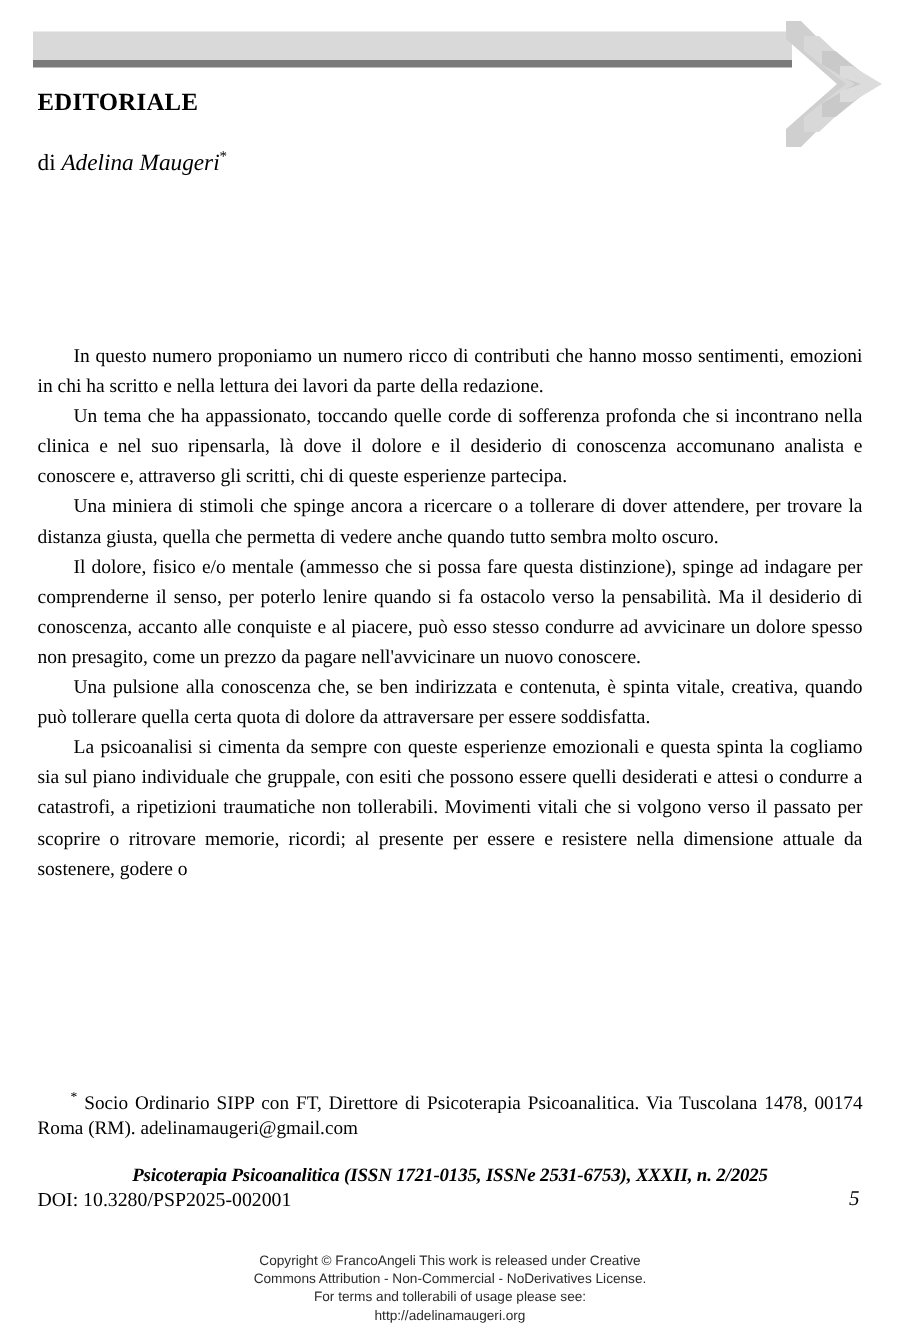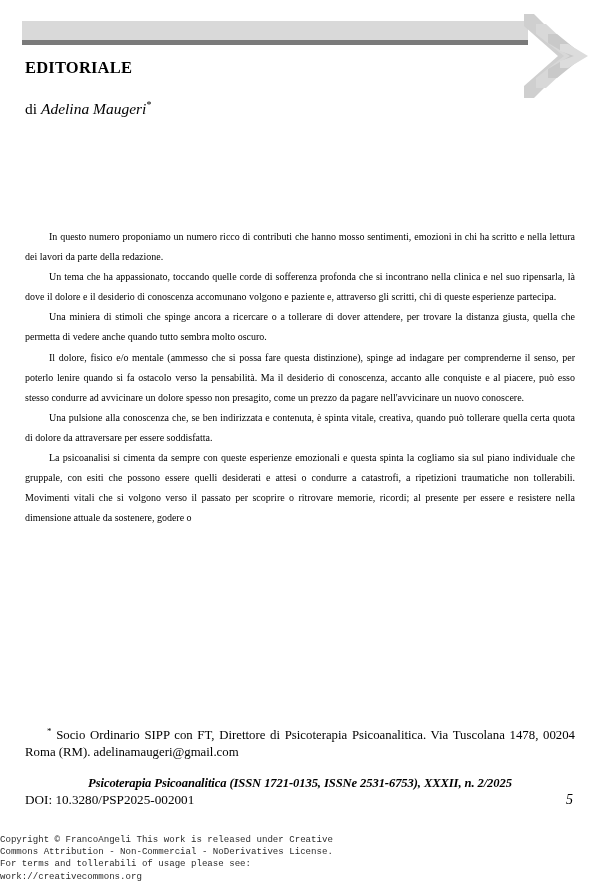--- a/index.html
+++ b/index.html
@@ -83,21 +83,21 @@
     vertical-align: super;
     font-style: normal;
   }
 
   
   .body-text {
     position: absolute;
     left: 25px;
     top: 227px;
     width: 550px;
-    font-size: 10px;
+    font-size: 13px;
     line-height: 20.1px;
     text-align: justify;
     text-justify: inter-word;
     hyphens: manual;
   }
   .body-text p {
     margin: 0;
     text-indent: 24px;
   }
 
@@ -150,21 +150,22 @@
     font-size: 14px;
     padding-right: 2px;
   }
 
   
   .copyright {
     position: absolute;
     left: 0;
     top: 834px;
     width: 600px;
-    font-family: Liberation Mono, monospace;
+    text-align: center;
+    font-family: Liberation Sans, sans-serif;
     font-size: 9.1px;
     line-height: 12.2px;
     color: #2b2b2b;
   }
   .copyright div {
     white-space: nowrap;
   }
 </style>
 </head>
 <body>
@@ -189,39 +190,39 @@
     </svg>
   </div>
 
   <div class="title-block">
     <h1 class="doc-title">EDITORIALE</h1>
     <p class="byline"><span>di </span><span class="author">Adelina Maugeri</span><span class="fn-mark">*</span></p>
   </div>
 
   <div class="body-text">
     <p>In questo numero proponiamo un numero ricco di contributi che hanno mosso sentimenti, emozioni in chi ha scritto e nella lettura dei lavori da parte della redazione.</p>
-    <p>Un tema che ha appassionato, toccando quelle corde di sofferenza profonda che si incontrano nella clinica e nel suo ripensarla, là dove il dolore e il desiderio di conoscenza accomunano volgono e paziente e, attraverso gli scritti, chi di queste esperienze partecipa.</p>
+    <p>Un tema che ha appassionato, toccando quelle corde di sofferenza profonda che si incontrano nella clinica e nel suo ripensarla, là dove il dolore e il desiderio di conoscenza accomunano analista e conoscere e, attraverso gli scritti, chi di queste esperienze partecipa.</p>
     <p>Una miniera di stimoli che spinge ancora a ricercare o a tollerare di dover attendere, per trovare la distanza giusta, quella che permetta di vedere anche quando tutto sembra molto oscuro.</p>
     <p>Il dolore, fisico e/o mentale (ammesso che si possa fare questa distinzione), spinge ad indagare per comprenderne il senso, per poterlo lenire quando si fa ostacolo verso la pensabilità. Ma il desiderio di conoscenza, accanto alle conquiste e al piacere, può esso stesso condurre ad avvicinare un dolore spesso non presagito, come un prezzo da pagare nell'avvicinare un nuovo conoscere.</p>
     <p>Una pulsione alla conoscenza che, se ben indirizzata e contenuta, è spinta vitale, creativa, quando può tollerare quella certa quota di dolore da attraversare per essere soddisfatta.</p>
     <p>La psicoanalisi si cimenta da sempre con queste esperienze emozionali e questa spinta la cogliamo sia sul piano individuale che gruppale, con esiti che possono essere quelli desiderati e attesi o condurre a catastrofi, a ripetizioni traumatiche non tollerabili. Movimenti vitali che si volgono verso il passato per scoprire o ritrovare memorie, ricordi; al presente per essere e resistere nella dimensione attuale da sostenere, godere o</p>
   </div>
 
   <div class="footnote">
-    <p><span class="fn-mark">*</span><span> Socio Ordinario SIPP con FT, Direttore di Psicoterapia Psicoanalitica. Via Tuscolana 1478, 00204 Roma (RM). adelinamaugeri@gmail.com</span></p>
+    <p><span class="fn-mark">*</span><span> Socio Ordinario SIPP con FT, Direttore di Psicoterapia Psicoanalitica. Via Tuscolana 1478, 00174 Roma (RM). adelinamaugeri@gmail.com</span></p>
   </div>
 
   <div class="journal-meta">
     <div class="journal-line">Psicoterapia Psicoanalitica (ISSN 1721-0135, ISSNe 2531-6753), XXXII, n. 2/2025</div>
     <div class="doi-row">
       <span class="doi-text">DOI: 10.3280/PSP2025-002001</span>
       <span class="page-number">5</span>
     </div>
   </div>
 
   <div class="copyright">
     <div>Copyright © FrancoAngeli This work is released under Creative</div>
     <div>Commons Attribution - Non-Commercial - NoDerivatives License.</div>
     <div>For terms and tollerabili of usage please see:</div>
-    <div>work://creativecommons.org</div>
+    <div>http://adelinamaugeri.org</div>
   </div>
 
 </div>
 
 </body></html>

